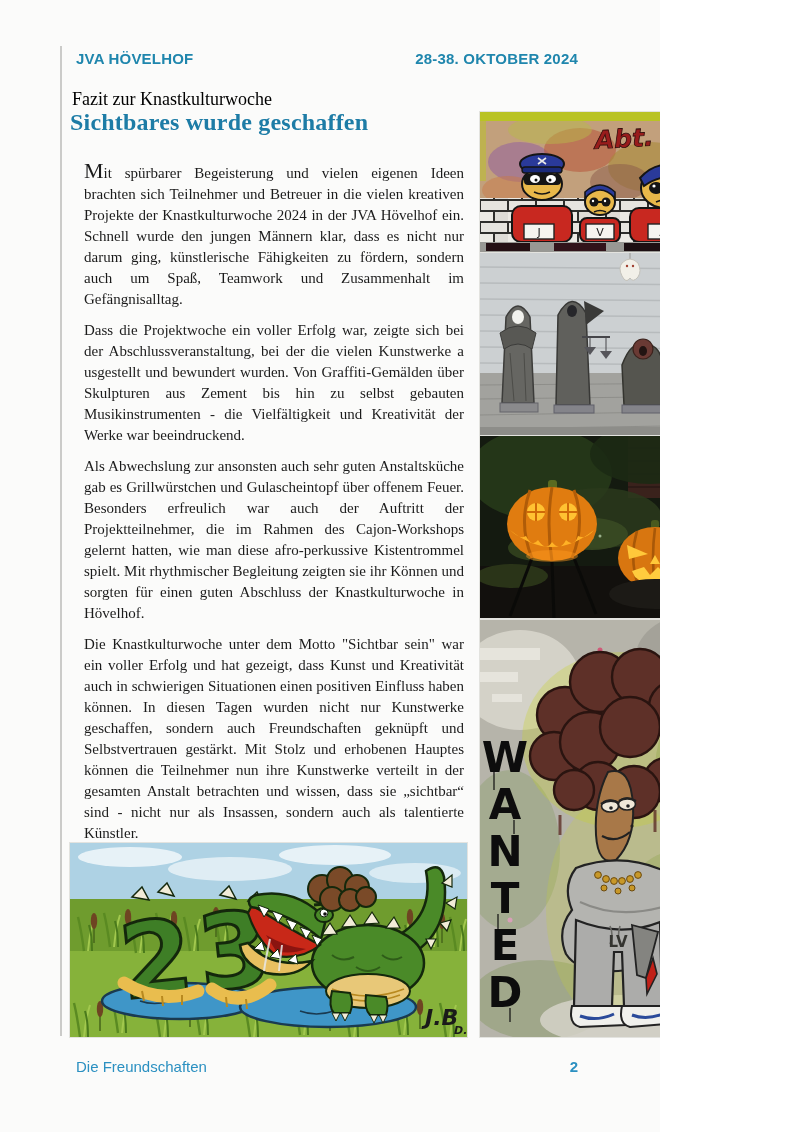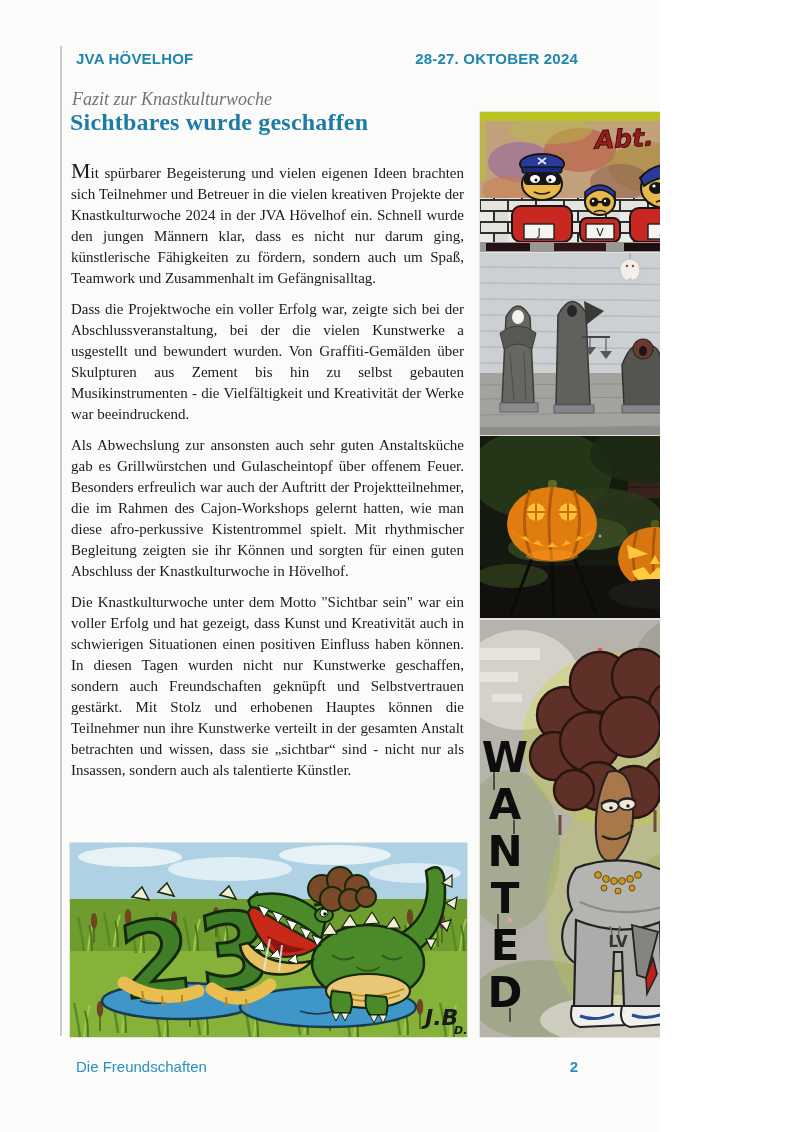--- a/index.html
+++ b/index.html
@@ -5,26 +5,26 @@
   html,body{margin:0;padding:0;background:#ffffff;}
   .page{position:relative;width:660px;height:1132px;background:#fbfbfa;overflow:hidden;
         font-family:"Liberation Serif",serif;}
   .vrule{position:absolute;top:46px;height:990px;width:1.5px;background:#cbcbc9;}
   .vrule.left{left:60px;}
   .vrule.right{left:736px;}
   .hdr{position:absolute;top:50px;font-family:"Liberation Sans",sans-serif;
        font-weight:700;font-size:15px;color:#1f86ad;letter-spacing:.2px;}
   .hdr.left{left:76px;}
   .hdr.right{right:82px;}
-  .kicker{position:absolute;left:72px;top:89px;font-style:italic;font-size:18px;color:#737373;}
+  .kicker{position:absolute;left:72px;top:89px;font-size:18px;color:#000000;}
   .headline{position:absolute;left:70px;top:109px;font-weight:700;font-size:24px;color:#1d7ca6;
             letter-spacing:.2px;}
   .bodycol{position:absolute;left:70px;top:160px;width:394px;font-size:15px;line-height:21px;
            color:#1b1b1b;text-align:justify;}
-  .bodycol p{margin:0 0 10px 1px;}
+  .bodycol p{margin:0 0 10px 14px;}
   .dropcap{font-size:22px;}
   .ftr{position:absolute;top:1058px;font-family:"Liberation Sans",sans-serif;
        font-size:15px;color:#2b90c1;}
   .ftr.left{left:76px;}
   .ftr.right{right:82px;font-weight:700;}
   .art{position:absolute;outline:1px solid #e3e3df;background:#ddd;}
   .art svg{display:block;}
   #art-graffiti{left:480px;top:112px;width:248px;height:140px;}
   #art-sculptures{left:480px;top:253px;width:248px;height:182px;}
   #art-pumpkins{left:480px;top:436px;width:248px;height:182px;}
@@ -34,21 +34,21 @@
 </style>
 </head>
 <body>
 
 <div class="page">
 
   <div class="vrule left"></div>
   <div class="vrule right"></div>
 
   <div class="hdr left">JVA HÖVELHOF</div>
-  <div class="hdr right">28-27. OKTOBER 2024</div>
+  <div class="hdr right">28-38. OKTOBER 2024</div>
 
   <div class="kicker">Fazit zur Knastkulturwoche</div>
   <div class="headline">Sichtbares wurde geschaffen</div>
 
   <div class="bodycol">
     <p><span class="dropcap">M</span><span>it spürbarer Begeisterung und vielen eigenen Ideen brachten sich Teilnehmer und Betreuer in die vielen kreativen Projekte der Knastkulturwoche 2024 in der JVA Hövelhof ein. Schnell wurde den jungen Männern klar, dass es nicht nur darum ging, künstlerische Fähigkeiten zu fördern, sondern auch um Spaß, Teamwork und Zusammenhalt im Gefängnisalltag.</span></p>
     <p>Dass die Projektwoche ein voller Erfolg war, zeigte sich bei der Abschlussveranstaltung, bei der die vielen Kunstwerke a usgestellt und bewundert wurden. Von Graffiti-Gemälden über Skulpturen aus Zement bis hin zu selbst gebauten Musikinstrumenten - die Vielfältigkeit und Kreativität der Werke war beeindruckend.</p>
     <p>Als Abwechslung zur ansonsten auch sehr guten Anstaltsküche gab es Grillwürstchen und Gulascheintopf über offenem Feuer. Besonders erfreulich war auch der Auftritt der Projektteilnehmer, die im Rahmen des Cajon-Workshops gelernt hatten, wie man diese afro-perkussive Kistentrommel spielt. Mit rhythmischer Begleitung zeigten sie ihr Können und sorgten für einen guten Abschluss der Knastkulturwoche in Hövelhof.</p>
     <p>Die Knastkulturwoche unter dem Motto "Sichtbar sein" war ein voller Erfolg und hat gezeigt, dass Kunst und Kreativität auch in schwierigen Situationen einen positiven Einfluss haben können. In diesen Tagen wurden nicht nur Kunstwerke geschaffen, sondern auch Freundschaften geknüpft und Selbstvertrauen gestärkt. Mit Stolz und erhobenen Hauptes können die Teilnehmer nun ihre Kunstwerke verteilt in der gesamten Anstalt betrachten und wissen, dass sie „sichtbar“ sind - nicht nur als Insassen, sondern auch als talentierte Künstler.</p>
   </div>

